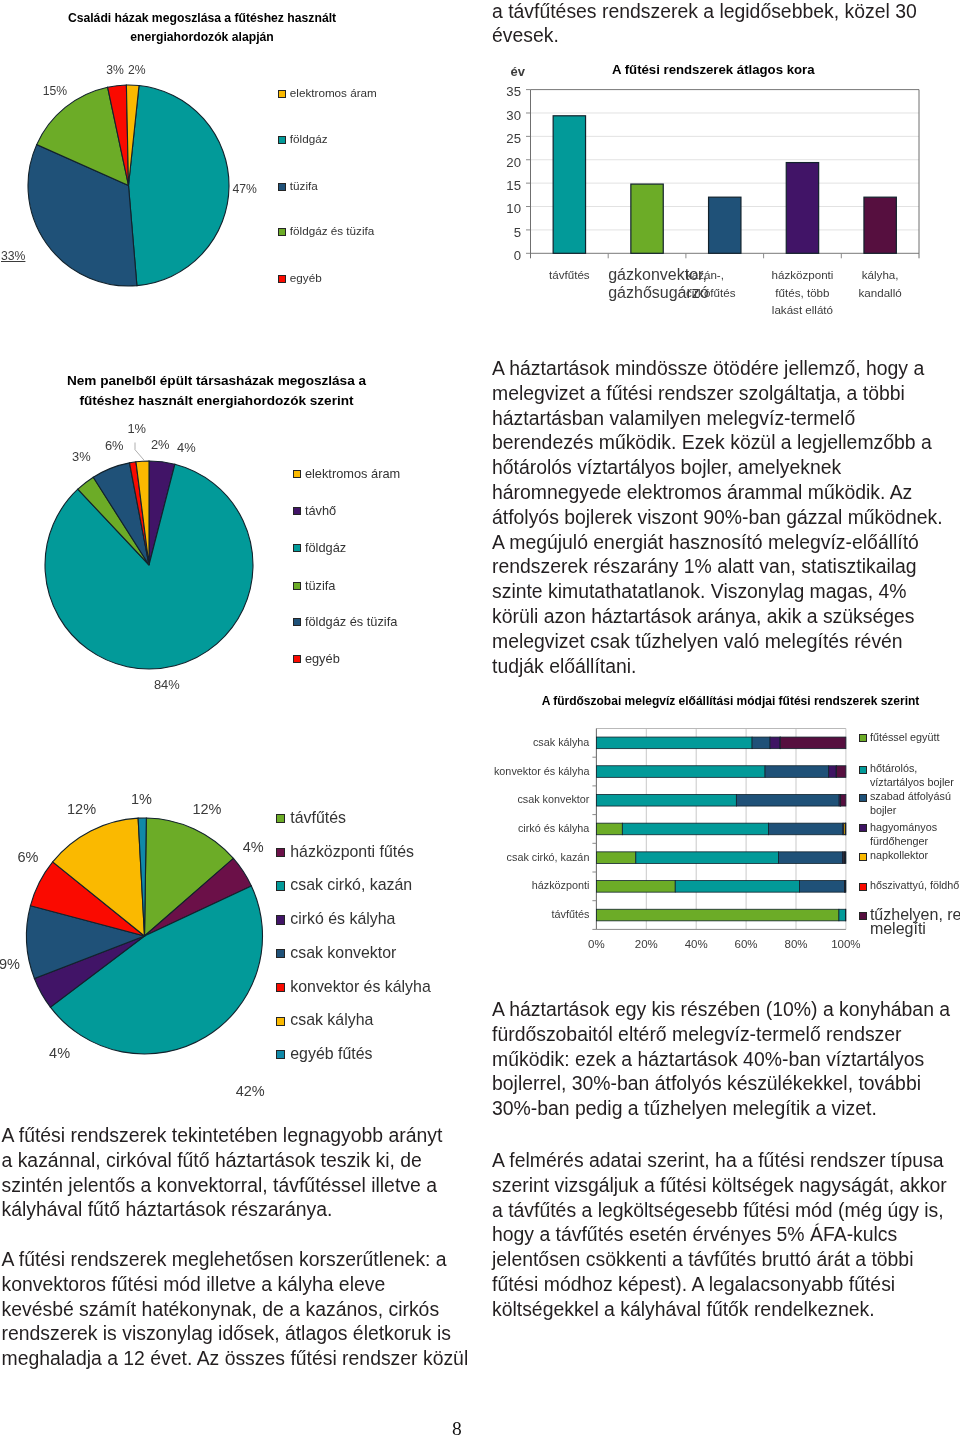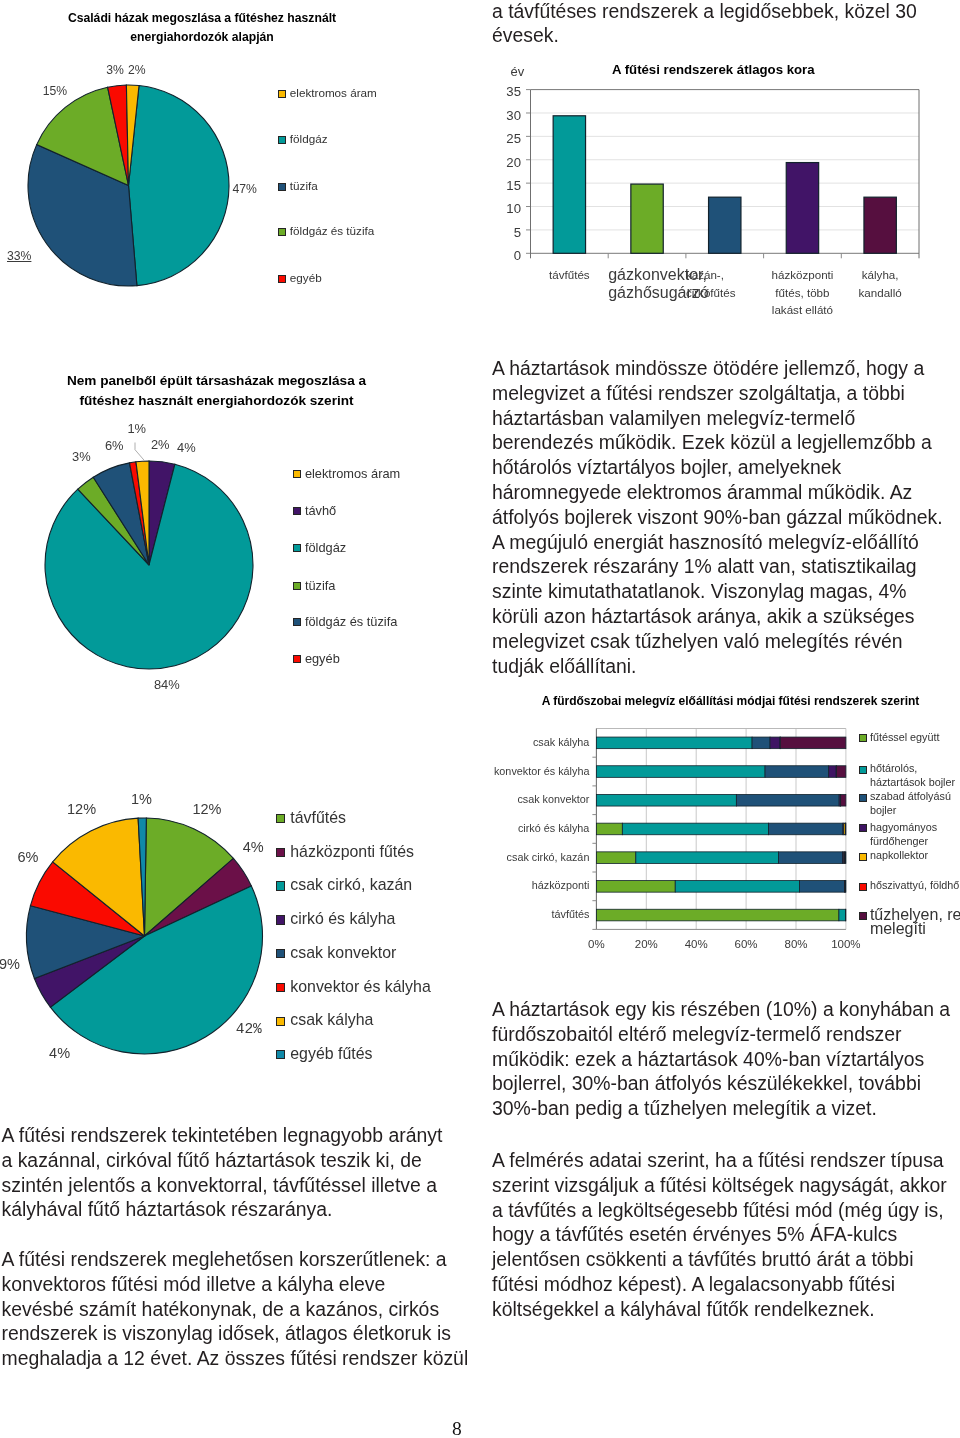--- a/index.html
+++ b/index.html
@@ -32,21 +32,21 @@
   <path d="M 128.50 185.50 L 139.01 85.55 A 100.50 100.50 0 0 1 136.91 285.65 Z" stroke="#12222c" stroke-width="1.1" fill="#029a99"></path>
   <path d="M 128.50 185.50 L 136.91 285.65 A 100.50 100.50 0 0 1 36.69 144.62 Z" stroke="#12222c" stroke-width="1.1" fill="#1f5178"></path>
   <path d="M 128.50 185.50 L 36.69 144.62 A 100.50 100.50 0 0 1 107.60 87.20 Z" stroke="#12222c" stroke-width="1.1" fill="#6cac27"></path>
   <path d="M 128.50 185.50 L 107.60 87.20 A 100.50 100.50 0 0 1 126.40 85.02 Z" stroke="#12222c" stroke-width="1.1" fill="#fa0a00"></path>
   <path d="M 128.50 185.50 L 126.40 85.02 A 100.50 100.50 0 0 1 139.01 85.55 Z" stroke="#12222c" stroke-width="1.1" fill="#fab900"></path>
 </svg>
 <div class="abs dlab" style="left:42.7px;top:84.0px;">15%</div>
 <div class="abs dlab" style="left:106.3px;top:63.3px;">3%</div>
 <div class="abs dlab" style="left:127.9px;top:63.3px;">2%</div>
 <div class="abs dlab" style="left:232.4px;top:181.5px;">47%</div>
-<div class="abs dlab" style="left:7px;top:248.6px;text-decoration:underline;">33%</div>
+<div class="abs dlab" style="left:1px;top:248.6px;text-decoration:underline;">33%</div>
 <div class="abs" style="left:278.00px;top:86.00px;">
   <span class="abs sw" style="left: 0px; top: 3.5px; background-color: rgb(250, 185, 0);"></span>
   <span class="abs lglab" style="left:11.8px;top:0;">elektromos áram</span>
 </div>
 <div class="abs" style="left:278.00px;top:132.00px;">
   <span class="abs sw" style="left: 0px; top: 3.5px; background-color: rgb(2, 154, 153);"></span>
   <span class="abs lglab" style="left:11.8px;top:0;">földgáz</span>
 </div>
 <div class="abs" style="left:278.00px;top:179.00px;">
   <span class="abs sw" style="left: 0px; top: 3.5px; background-color: rgb(31, 81, 120);"></span>
@@ -59,21 +59,21 @@
 <div class="abs" style="left:278.00px;top:271.00px;">
   <span class="abs sw" style="left: 0px; top: 3.5px; background-color: rgb(250, 10, 0);"></span>
   <span class="abs lglab" style="left:11.8px;top:0;">egyéb</span>
 </div>
 </div>
 <div class="abs ptext" style="left:492.0px;top:-1.5px;">
   <div>a távfűtéses rendszerek a legidősebbek, közel 30</div>
   <div>évesek.</div>
 </div>
 <div class="abs" style="left:0;top:0;width:960px;height:330px;">
-<div class="abs" style="left:510.5px;top:63.5px;font-size:13px;color:#3b3b3b;">év</div>
+<div class="abs" style="left:510.5px;top:63.5px;font-size:13px;color:#3b3b3b;font-weight:bold;">év</div>
 <div class="abs" style="left:612px;top:62px;font-size:13.2px;font-weight:bold;color:#000;white-space:nowrap;">A fűtési rendszerek átlagos kora</div>
 <svg width="960" height="330" class="abs" style="left:0;top:0;">
   <line x1="530.5" y1="253.30" x2="919.0" y2="253.30" stroke="#787878" stroke-width="1"></line>
   <line x1="526.0" y1="253.30" x2="530.5" y2="253.30" stroke="#8a8a8a" stroke-width="1"></line>
   <line x1="530.5" y1="229.91" x2="919.0" y2="229.91" stroke="#e2e2e2" stroke-width="1"></line>
   <line x1="526.0" y1="229.91" x2="530.5" y2="229.91" stroke="#8a8a8a" stroke-width="1"></line>
   <line x1="530.5" y1="206.53" x2="919.0" y2="206.53" stroke="#e2e2e2" stroke-width="1"></line>
   <line x1="526.0" y1="206.53" x2="530.5" y2="206.53" stroke="#8a8a8a" stroke-width="1"></line>
   <line x1="530.5" y1="183.14" x2="919.0" y2="183.14" stroke="#e2e2e2" stroke-width="1"></line>
   <line x1="526.0" y1="183.14" x2="530.5" y2="183.14" stroke="#8a8a8a" stroke-width="1"></line>
@@ -192,21 +192,21 @@
   <path d="M 144.50 936.00 L 233.42 858.43 A 118.00 118.00 0 0 1 251.36 885.94 Z" stroke="#12222c" stroke-width="1.1" fill="#6b1048"></path>
   <path d="M 144.50 936.00 L 251.36 885.94 A 118.00 118.00 0 0 1 50.39 1007.18 Z" stroke="#12222c" stroke-width="1.1" fill="#029a99"></path>
   <path d="M 144.50 936.00 L 50.39 1007.18 A 118.00 118.00 0 0 1 34.41 978.48 Z" stroke="#12222c" stroke-width="1.1" fill="#411467"></path>
   <path d="M 144.50 936.00 L 34.41 978.48 A 118.00 118.00 0 0 1 30.47 905.66 Z" stroke="#12222c" stroke-width="1.1" fill="#1f5178"></path>
   <path d="M 144.50 936.00 L 30.47 905.66 A 118.00 118.00 0 0 1 52.67 861.90 Z" stroke="#12222c" stroke-width="1.1" fill="#fa0a00"></path>
   <path d="M 144.50 936.00 L 52.67 861.90 A 118.00 118.00 0 0 1 138.12 818.17 Z" stroke="#12222c" stroke-width="1.1" fill="#fab900"></path>
   <path d="M 144.50 936.00 L 138.12 818.17 A 118.00 118.00 0 0 1 146.35 818.01 Z" stroke="#12222c" stroke-width="1.1" fill="#1089a8"></path>
 </svg>
 <div class="abs dlab-lg" style="left:192.4px;top:800.7px;">12%</div>
 <div class="abs dlab-lg" style="left:242.8px;top:838.9px;">4%</div>
-<div class="abs dlab-lg" style="left:235.7px;top:1021px;font-family:Liberation Mono, monospace;">42%</div>
+<div class="abs dlab-lg" style="left:235.7px;top:1083px;">42%</div>
 <div class="abs dlab-lg" style="left:49.1px;top:1044.8px;">4%</div>
 <div class="abs dlab-lg" style="left:-1.0px;top:956.4px;">9%</div>
 <div class="abs dlab-lg" style="left:17.4px;top:848.7px;">6%</div>
 <div class="abs dlab-lg" style="left:67.0px;top:801.3px;">12%</div>
 <div class="abs dlab-lg" style="left:131.0px;top:790.7px;">1%</div>
 <div class="abs" style="left:275.90px;top:808.80px;">
   <span class="abs sw-lg" style="left: 0px; top: 5.2px; background-color: rgb(108, 172, 39);"></span>
   <span class="abs lglab-lg" style="left:14.4px;top:0;">távfűtés</span>
 </div>
 <div class="abs" style="left:275.90px;top:842.60px;">
@@ -312,21 +312,21 @@
 <div class="abs" style="left:858.9px;top:730.5px;">
   <span class="abs sw" style="left: 0px; top: 3.5px; background-color: rgb(108, 172, 39);"></span>
   <span class="abs" style="left:11px;top:-1px;font-size:10.8px;line-height:14.1px;color:#333;white-space:nowrap;">
     <span style="display:block">fűtéssel együtt</span>
   </span>
 </div>
 <div class="abs" style="left:858.9px;top:762.3px;">
   <span class="abs sw" style="left: 0px; top: 3.5px; background-color: rgb(2, 154, 153);"></span>
   <span class="abs" style="left:11px;top:-1px;font-size:10.8px;line-height:14.1px;color:#333;white-space:nowrap;">
     <span style="display:block">hőtárolós,</span>
-    <span style="display:block">háztartások bojler</span>
+    <span style="display:block">víztartályos bojler</span>
   </span>
 </div>
 <div class="abs" style="left:858.9px;top:790.4px;">
   <span class="abs sw" style="left: 0px; top: 3.5px; background-color: rgb(31, 81, 120);"></span>
   <span class="abs" style="left:11px;top:-1px;font-size:10.8px;line-height:14.1px;color:#333;white-space:nowrap;">
     <span style="display:block">szabad átfolyású</span>
     <span style="display:block">bojler</span>
   </span>
 </div>
 <div class="abs" style="left:858.9px;top:820.5px;">

